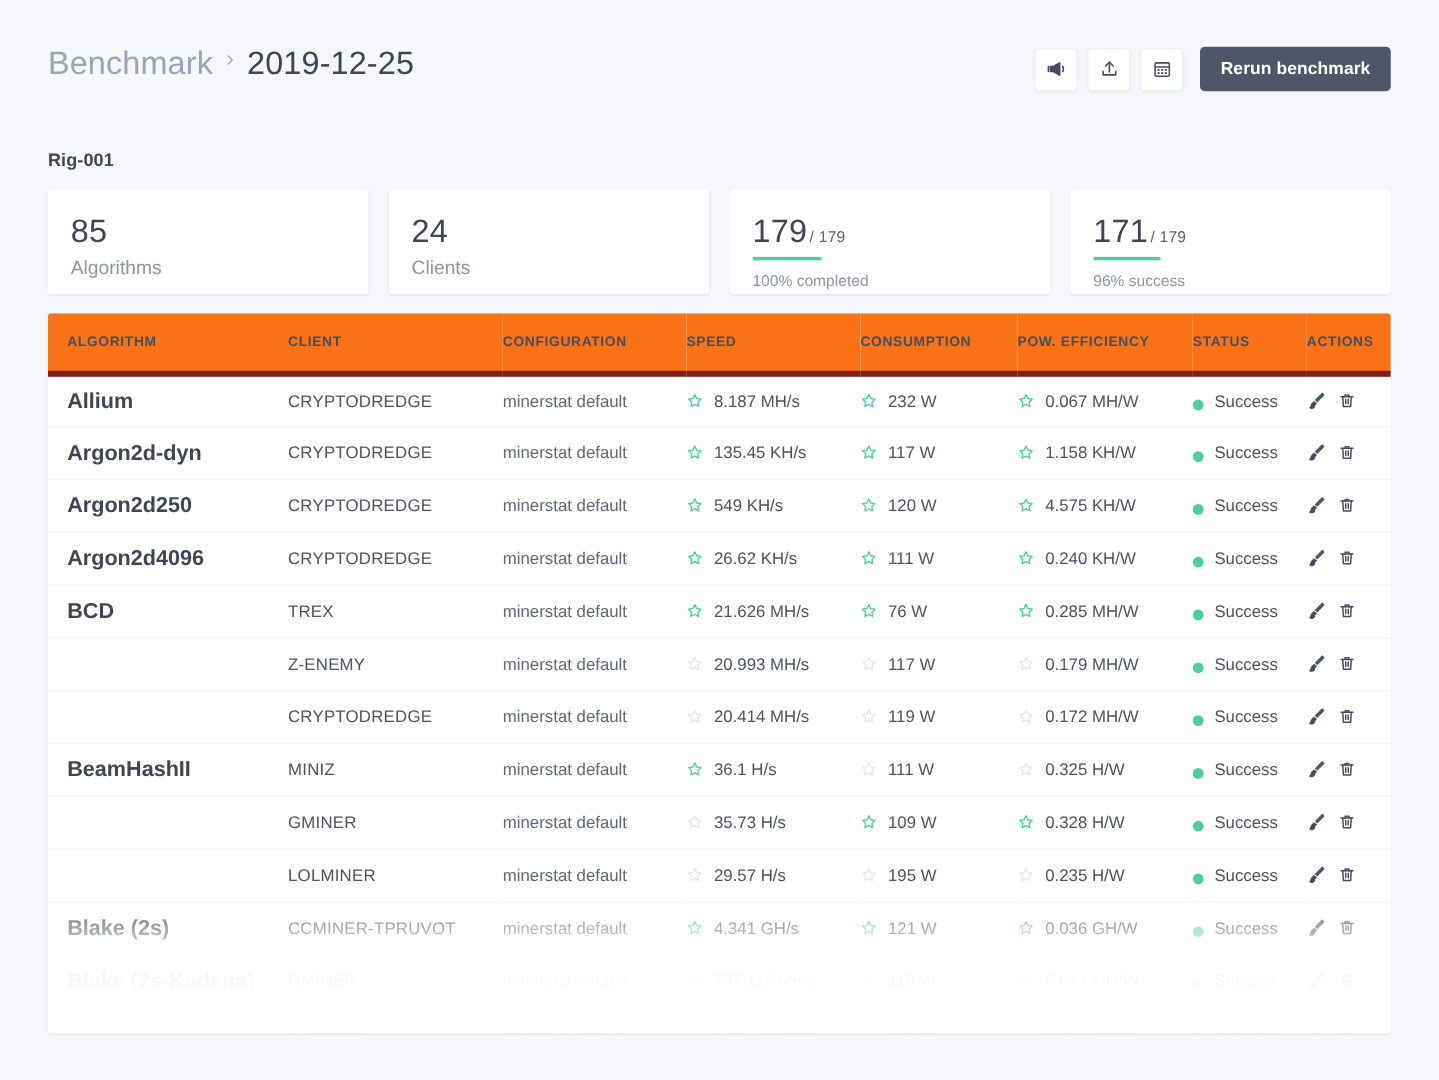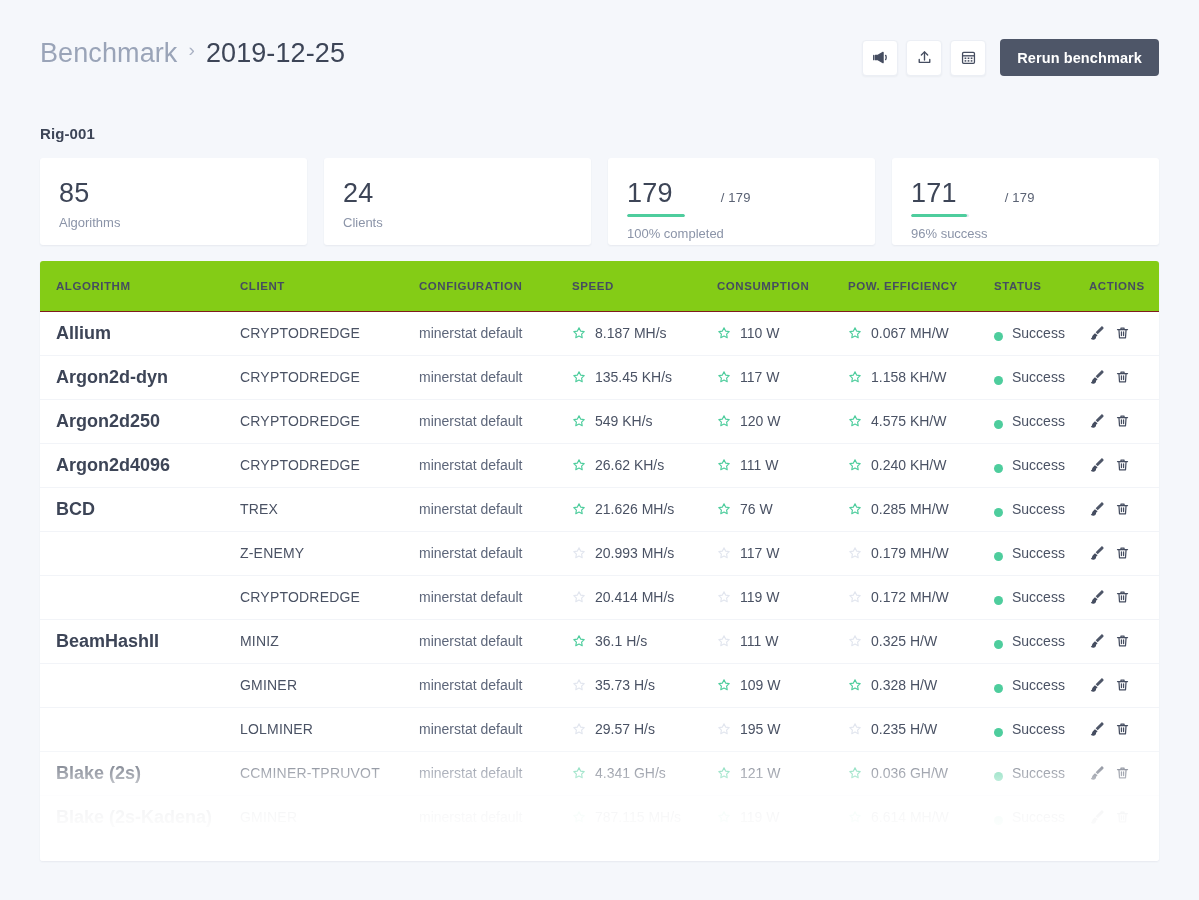--- a/index.html
+++ b/index.html
@@ -58,44 +58,44 @@
   .stat-card {
     flex: 1 1 0; height: 87px; background: #fff; border-radius: 3px;
     box-shadow: 0 1px 2px rgba(45,55,85,.07);
     padding: 22px 0 0 19px; position: relative;
   }
   .stat-num {
     font-size: 27px; font-weight: 300; color: #3d4557; line-height: 1;
     display: inline-block; letter-spacing: .2px;
   }
   .stat-den {
-    font-size: 13px; font-weight: 300; color: #5a6274; letter-spacing: .2px; margin-left: 46px;
+    font-size: 13px; font-weight: 300; color: #5a6274; letter-spacing: .2px;
   }
   .stat-label {
-    margin-top: 8px; font-size: 13px; color: #8b94a8; font-weight: 300;
+    margin-top: 8px; font-size: 16px; color: #8b94a8; font-weight: 300;
   }
   .stat-top { display: flex; align-items: baseline; gap: 2px; }
   .bar-wrap {
     margin-top: 7px; width: 58px; height: 3px; background: #e3e7ef; border-radius: 2px;
     overflow: hidden;
   }
   .bar-fill { height: 3px; background: #4ecd9d; border-radius: 2px; }
   .stat-sub { margin-top: 9px; font-size: 13px; color: #8b94a8; font-weight: 300; }
 
   
   .table-card {
     position: absolute; left: 40px; top: 261px; width: 1119px; height: 600px;
     background: #fff; border-radius: 3px; overflow: hidden;
     box-shadow: 0 1px 2px rgba(45,55,85,.07);
   }
   table { width: 100%; border-collapse: collapse; table-layout: fixed; }
   thead th {
     text-align: left; font-size: 11.5px; font-weight: bold; color: #454d60;
     letter-spacing: .55px; padding: 17px 0 16px 0; height: 50px;
-    border-bottom: 1px solid #7f1d1d; background: #84cc16;
+    border-bottom: 5px solid #7f1d1d; background: #f97316;
   }
   thead th:first-child { padding-left: 16px; }
   tbody td {
     font-size: 14px; color: #4a5264; font-weight: 300;
     height: 44px; padding: 0; vertical-align: middle;
     border-bottom: 1px solid #f2f4f8;
   }
   tbody td:first-child { padding-left: 16px; }
   tr.group-start td { border-top: 1px solid #e7eaf1; }
   td.algo { font-weight: bold; color: #3d4557; font-size: 18px; }
@@ -258,21 +258,21 @@
                 <span>8.187 MH/s</span>
               </span>
             </td>
             <td>
               <span class="metric">
                 <span>
                   <svg class="star" viewBox="0 0 24 24" fill="none" stroke="#4ecd9d" stroke-width="2" stroke-linejoin="round">
                     <path d="M12 3.2l2.75 5.57 6.15.9-4.45 4.33 1.05 6.12L12 17.23 6.5 20.12l1.05-6.12L3.1 9.67l6.15-.9z"></path>
                   </svg>
                 </span>
-                <span>110 W</span>
+                <span>232 W</span>
               </span>
             </td>
             <td>
               <span class="metric">
                 <span>
                   <svg class="star" viewBox="0 0 24 24" fill="none" stroke="#4ecd9d" stroke-width="2" stroke-linejoin="round">
                     <path d="M12 3.2l2.75 5.57 6.15.9-4.45 4.33 1.05 6.12L12 17.23 6.5 20.12l1.05-6.12L3.1 9.67l6.15-.9z"></path>
                   </svg>
                 </span>
                 <span>0.067 MH/W</span>

